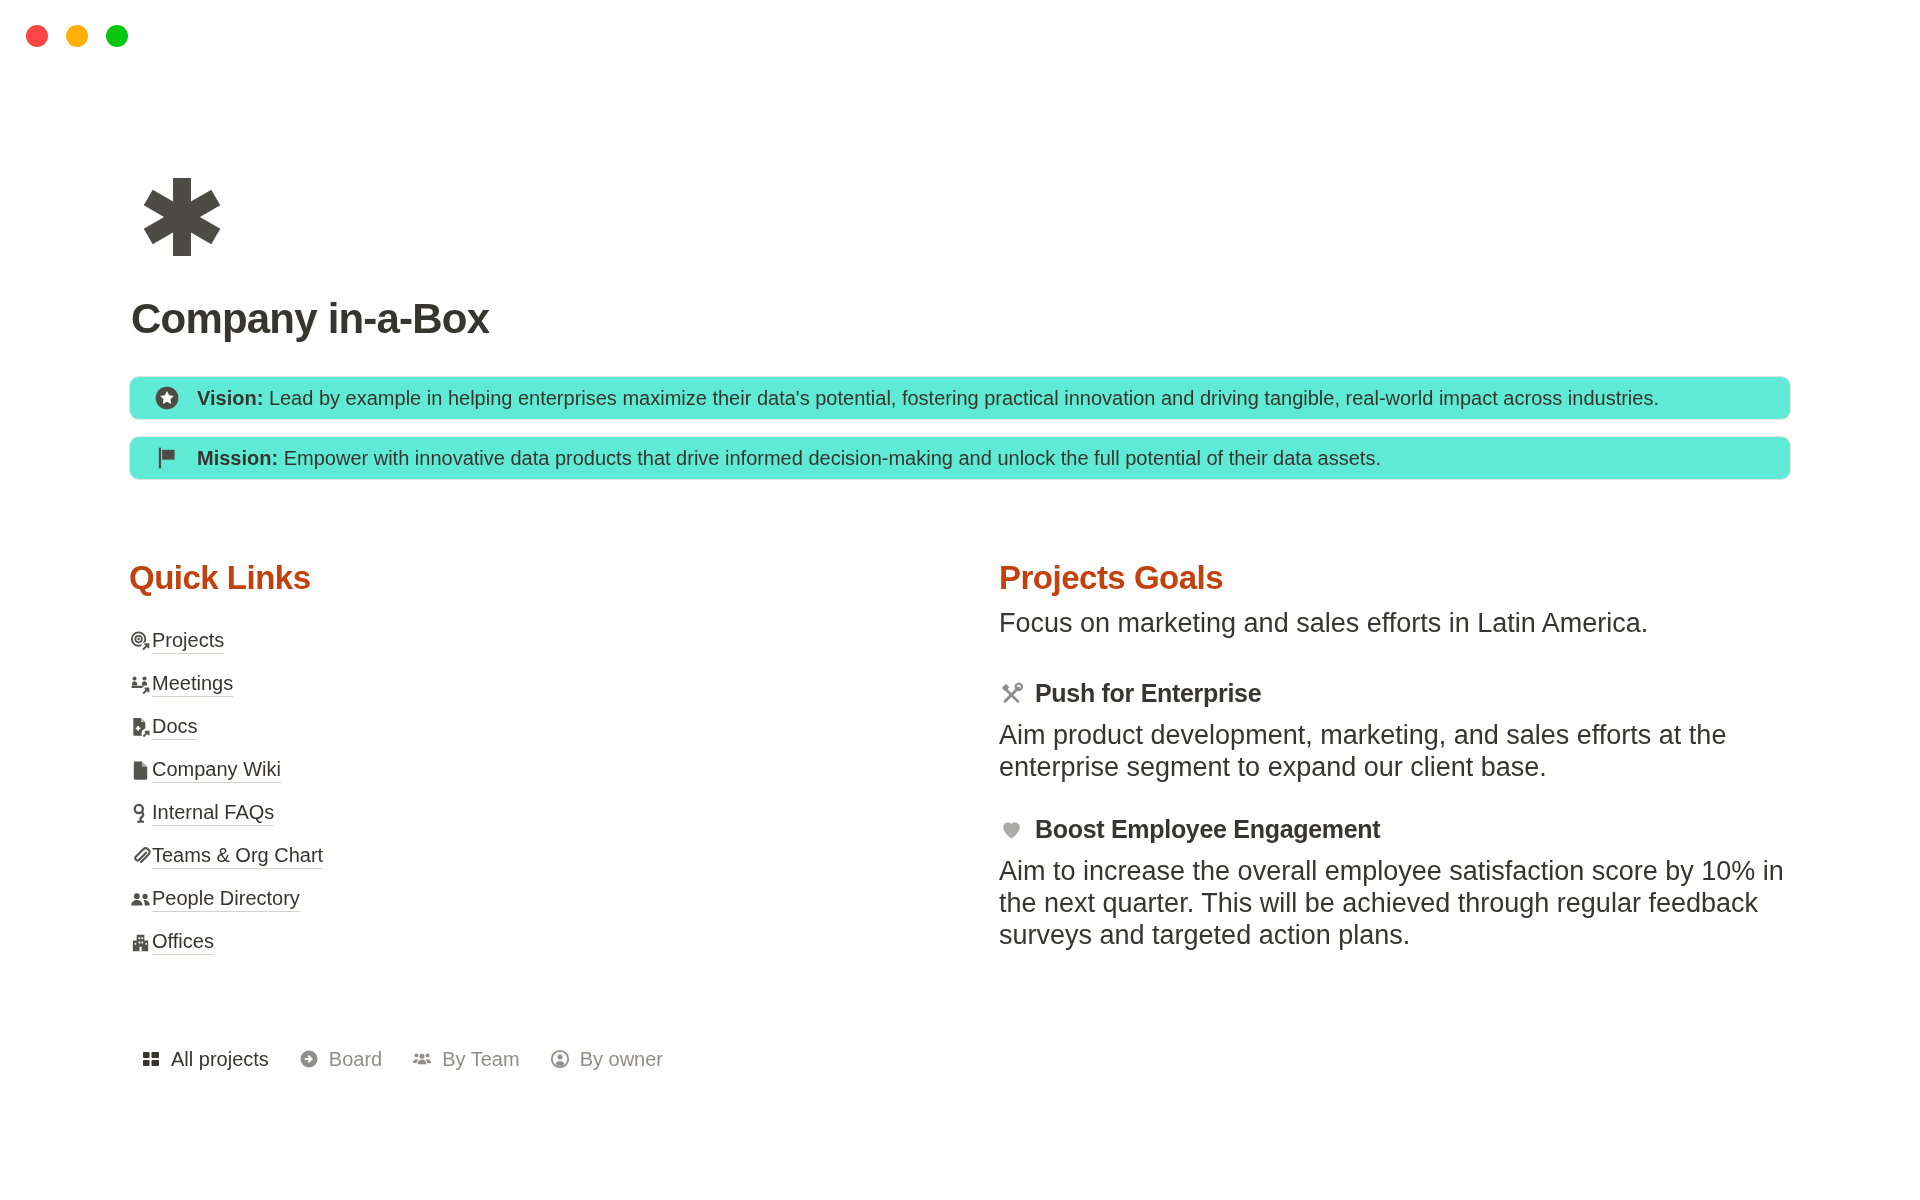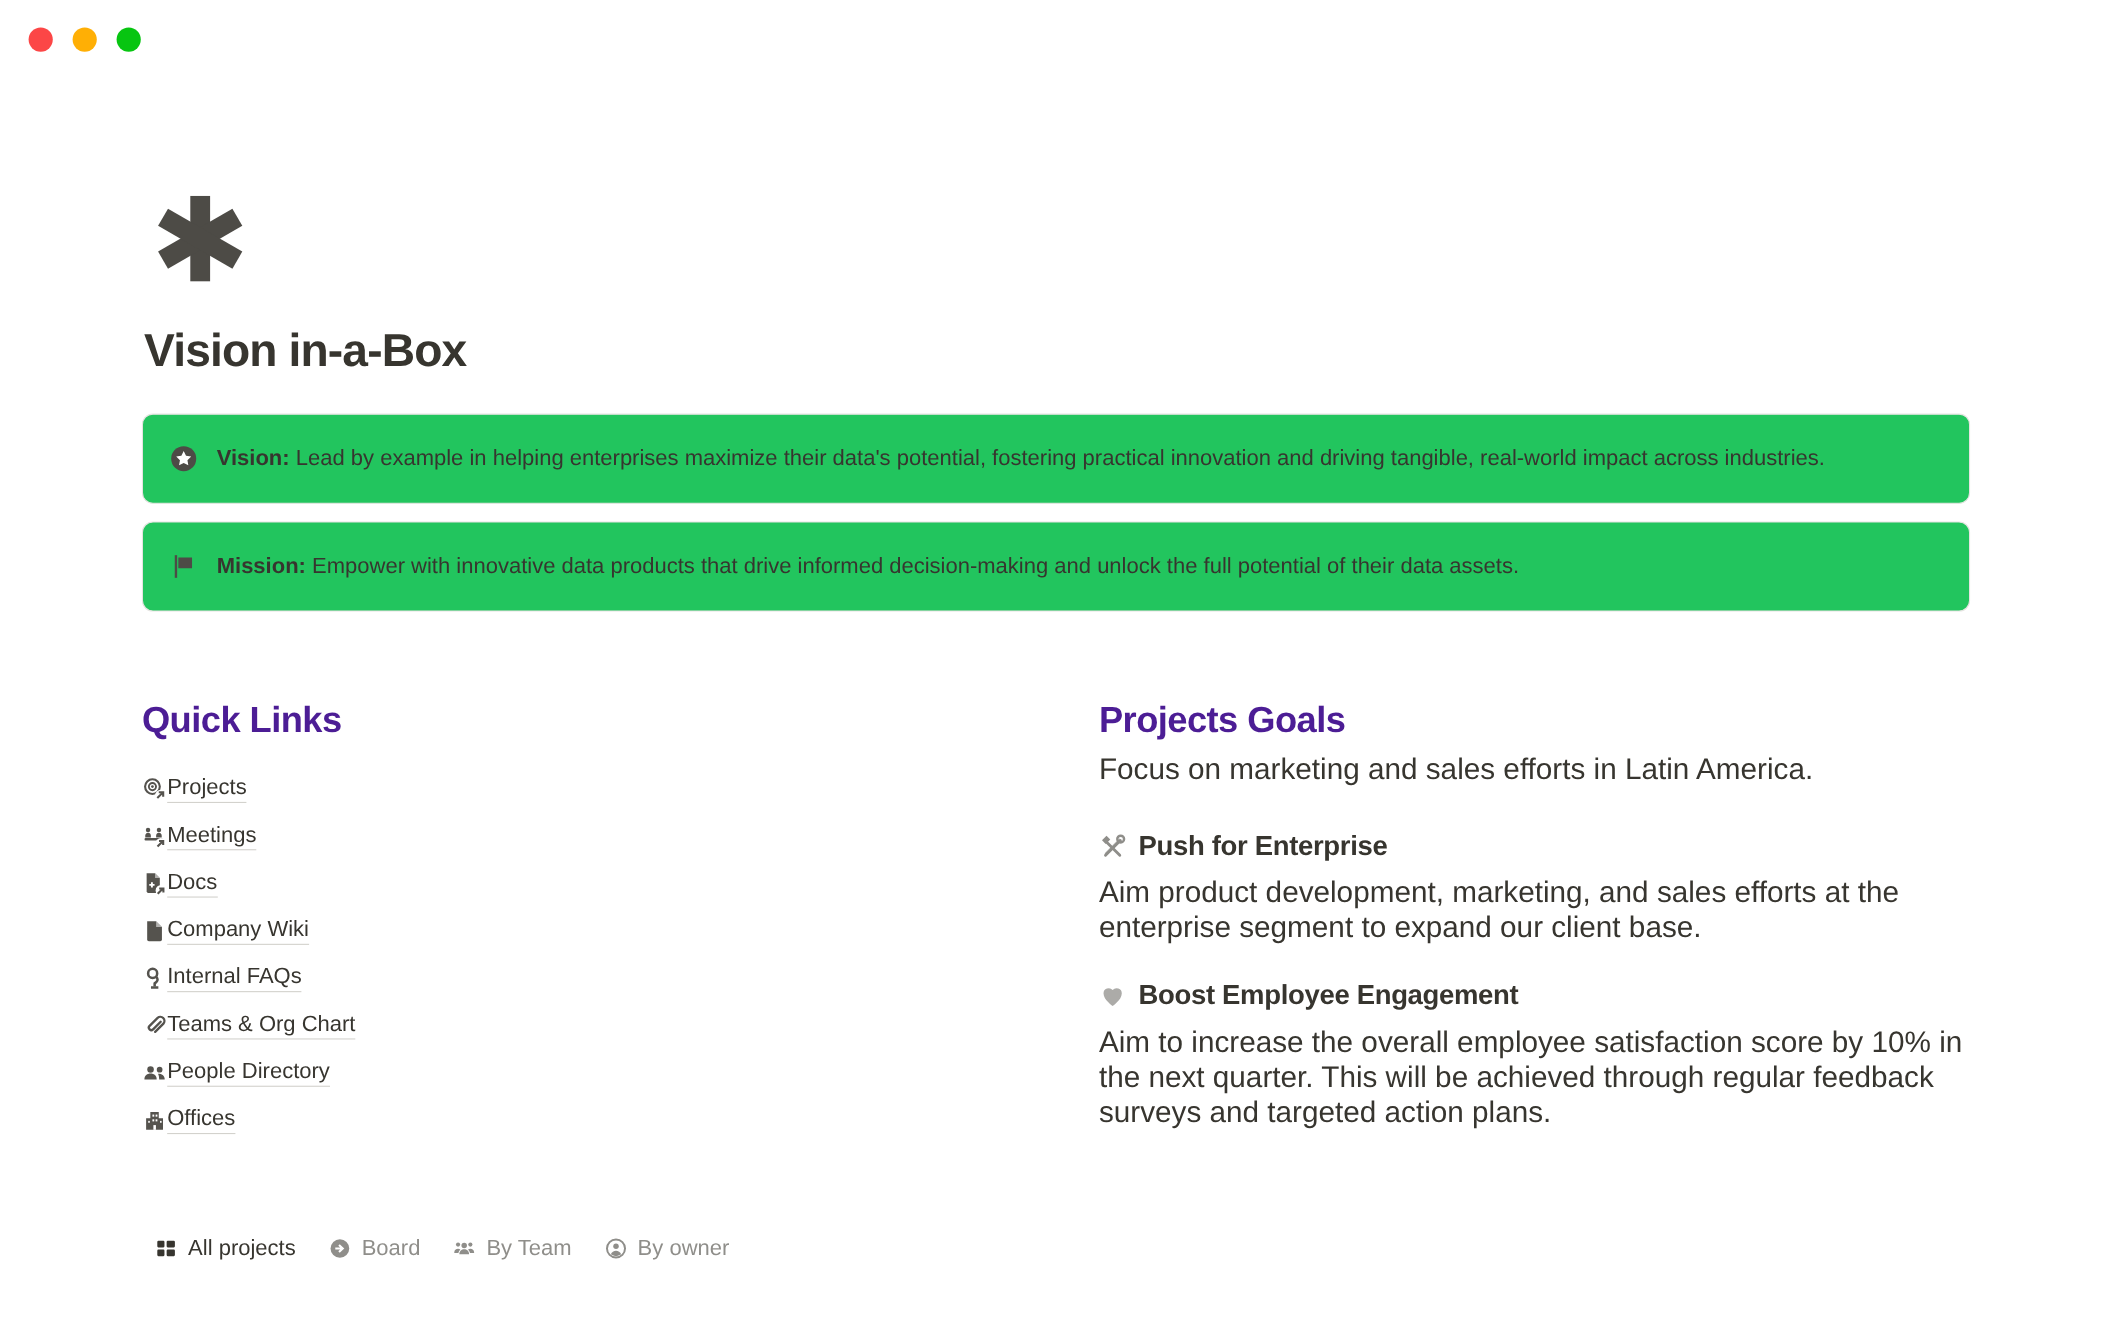--- a/index.html
+++ b/index.html
@@ -20,36 +20,36 @@
   .page-icon{width:78px;height:78px;margin-left:14px;cursor:pointer;}
   .page-icon svg{display:block;width:78px;height:78px;}
 
   .page-title{
     margin:40px 0 0 2px;font-size:42px;line-height:1.1;font-weight:700;
     letter-spacing:-0.8px;color:#37352F;
   }
 
   .callout{
     margin-top:34px;border:1px solid #E5E4E1;border-radius:10px;
-    padding:24px 24px;display:flex;align-items:flex-start;gap:17px;
-    background:#22c55e;box-sizing:border-box;
+    padding:5px 24px;display:flex;align-items:flex-start;gap:17px;
+    background:#5eead4;box-sizing:border-box;
   }
   .callout + .callout{margin-top:16px;}
   .callout-icon{flex:0 0 auto;margin-top:3px;line-height:0;}
   .callout-icon svg{width:26px;height:26px;}
   .callout-text{margin:0;font-size:20px;line-height:32px;color:#37352F;}
   .callout-text strong{font-weight:700;}
 
   .columns{display:flex;align-items:flex-start;}
   .col-left{flex:0 0 832px;}
   .col-right{margin-left:38px;width:788px;}
 
   h2.section-heading{
     margin:78px 0 0;font-size:33px;line-height:1.2;font-weight:700;
-    letter-spacing:-0.5px;color:#4c1d95;
+    letter-spacing:-0.5px;color:#c2410c;
   }
 
   .link-list{list-style:none;margin:22px 0 0;padding:0;}
   .link-item{display:flex;align-items:center;height:43px;cursor:pointer;}
   .li-icon{flex:0 0 auto;line-height:0;color:#55534E;}
   .li-icon svg{width:23px;height:23px;}
   .link-label{
     font-size:20px;font-weight:500;color:#37352F;text-decoration:none;
     border-bottom:1.5px solid #D3D2CD;padding-bottom:1px;
   }
@@ -87,21 +87,21 @@
   <div class="page-icon">
     <svg viewBox="0 0 78 78" aria-hidden="true">
       <g fill="#4D4B46">
         <rect x="30" y="0" width="18" height="78"></rect>
         <rect x="30" y="0" width="18" height="78" transform="rotate(60 39 39)"></rect>
         <rect x="30" y="0" width="18" height="78" transform="rotate(120 39 39)"></rect>
       </g>
     </svg>
   </div>
 
-  <h1 class="page-title">Vision in-a-Box</h1>
+  <h1 class="page-title">Company in-a-Box</h1>
 
   <section class="callout">
     <span class="callout-icon">
       <svg viewBox="0 0 24 24" aria-hidden="true">
         <circle cx="12" cy="12" r="10.5" fill="#4D4B46"></circle>
         <path fill="#ffffff" d="M12 5.6l1.95 3.95 4.35.63-3.15 3.07.74 4.33L12 15.53l-3.89 2.05.74-4.33-3.15-3.07 4.35-.63z"></path>
       </svg>
     </span>
     <p class="callout-text">
       <strong>Vision:</strong>

